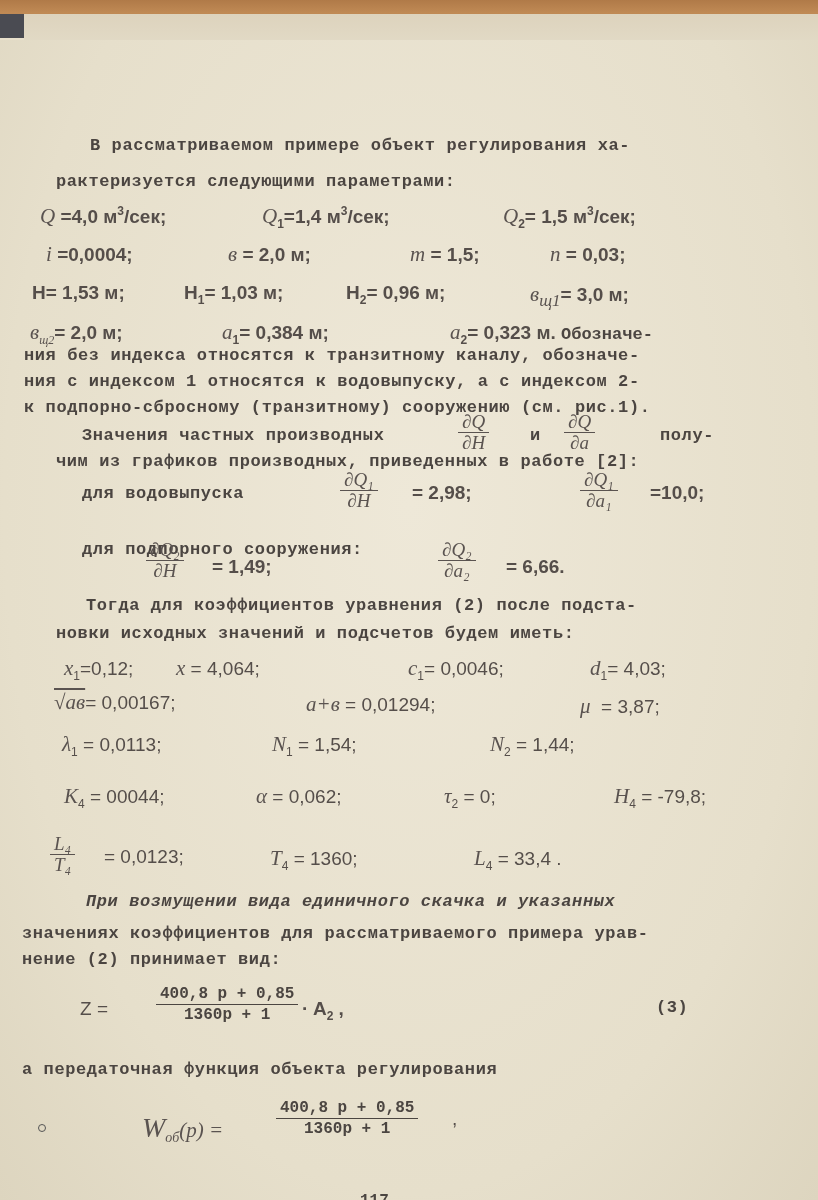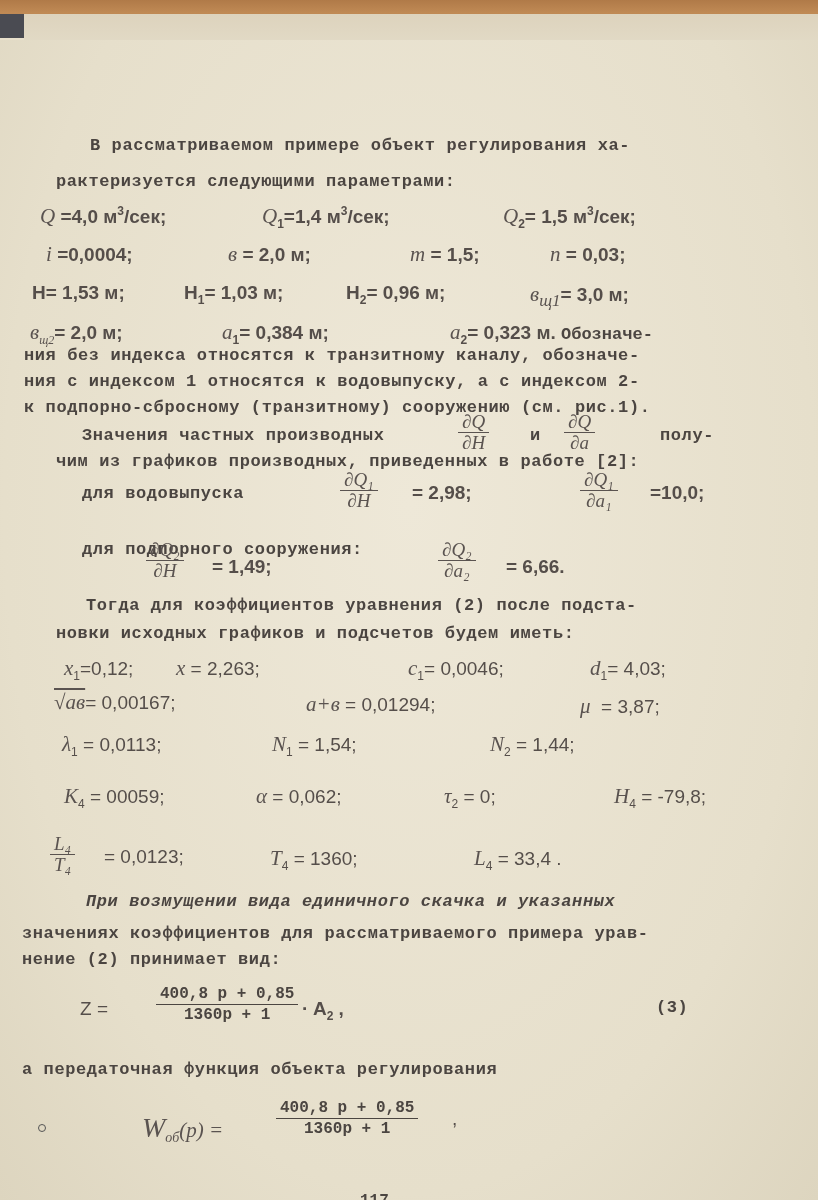--- a/index.html
+++ b/index.html
@@ -116,36 +116,36 @@
     <span class="den">∂H</span>
   </div>
 <div class="m" style="left:212px;top:556px;">= 1,49;</div>
 <div class="frac" style="left:438px;top:540px;">
     <span class="num">∂Q₂</span>
     <span class="den">∂a₂</span>
   </div>
 <div class="m" style="left:506px;top:556px;">= 6,66.</div>
 
 <div class="t" style="left:86px;top:596px;">Тогда для коэффициентов уравнения (2) после подста-</div>
-<div class="t" style="left:56px;top:624px;">новки исходных графиков и подсчетов будем иметь:</div>
+<div class="t" style="left:56px;top:624px;">новки исходных значений и подсчетов будем иметь:</div>
 
 <div class="m" style="left:64px;top:656px;font-weight:normal"><span class="it">x</span><sub>1</sub><span>=0,12;</span></div>
-<div class="m" style="left:176px;top:656px;font-weight:normal"><span class="it">x</span> <span>= 2,263;</span></div>
+<div class="m" style="left:176px;top:656px;font-weight:normal"><span class="it">x</span> <span>= 4,064;</span></div>
 <div class="m" style="left:408px;top:656px;font-weight:normal"><span class="it">c</span><sub>1</sub><span>= 0,0046;</span></div>
 <div class="m" style="left:590px;top:656px;font-weight:normal"><span class="it">d</span><sub>1</sub><span>= 4,03;</span></div>
 
 <div class="m" style="left:54px;top:690px;font-weight:normal"><span class="it" style="font-size:21px;text-decoration:overline">√aв</span><span>= 0,00167;</span></div>
 <div class="m" style="left:306px;top:692px;font-weight:normal"><span class="it">a+в</span> <span>= 0,01294;</span></div>
 <div class="m" style="left:580px;top:694px;font-weight:normal"><span class="it">μ</span>  <span>= 3,87;</span></div>
 
 <div class="m" style="left:62px;top:732px;font-weight:normal"><span class="it">λ</span><sub>1</sub> <span>= 0,0113;</span></div>
 <div class="m" style="left:272px;top:732px;font-weight:normal"><span class="it">N</span><sub>1</sub> <span>= 1,54;</span></div>
 <div class="m" style="left:490px;top:732px;font-weight:normal"><span class="it">N</span><sub>2</sub> <span>= 1,44;</span></div>
 
-<div class="m" style="left:64px;top:784px;font-weight:normal"><span class="it">K</span><sub>4</sub> <span>= 00059;</span></div>
+<div class="m" style="left:64px;top:784px;font-weight:normal"><span class="it">K</span><sub>4</sub> <span>= 00044;</span></div>
 <div class="m" style="left:256px;top:784px;font-weight:normal"><span class="it">α</span> <span>= 0,062;</span></div>
 <div class="m" style="left:444px;top:784px;font-weight:normal"><span class="it">τ</span><sub>2</sub> <span>= 0;</span></div>
 <div class="m" style="left:614px;top:784px;font-weight:normal"><span class="it">H</span><sub>4</sub> <span>= -79,8;</span></div>
 
 <div class="frac" style="left:50px;top:834px;font-style:italic">
     <span class="num">L₄</span>
     <span class="den">T₄</span>
   </div>
 <div class="m" style="left:104px;top:846px;font-weight:normal">= 0,0123;</div>
 <div class="m" style="left:270px;top:846px;font-weight:normal"><span class="it">T</span><sub>4</sub> <span>= 1360;</span></div>

